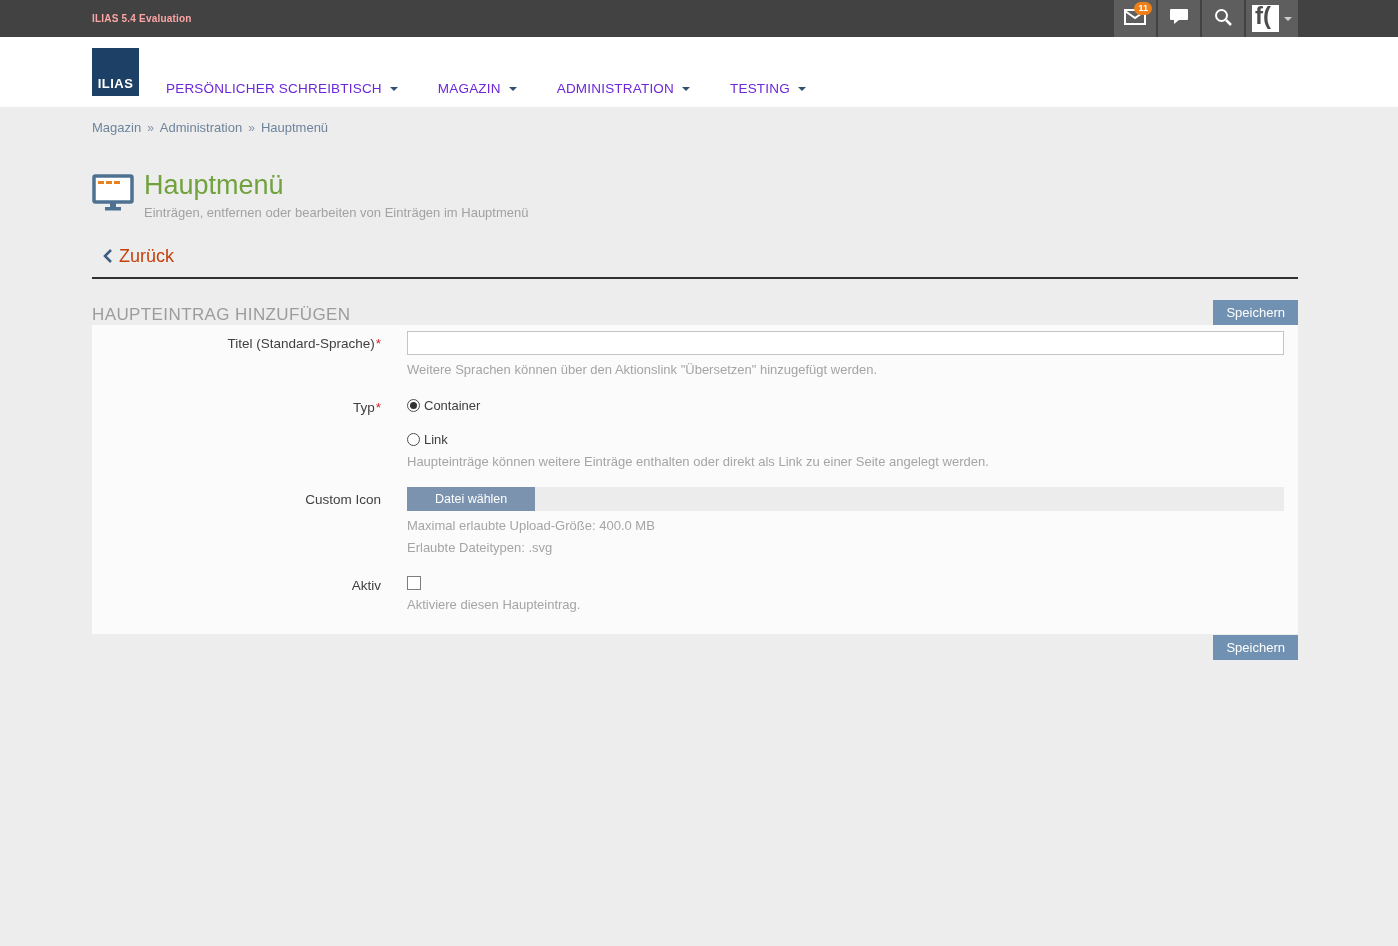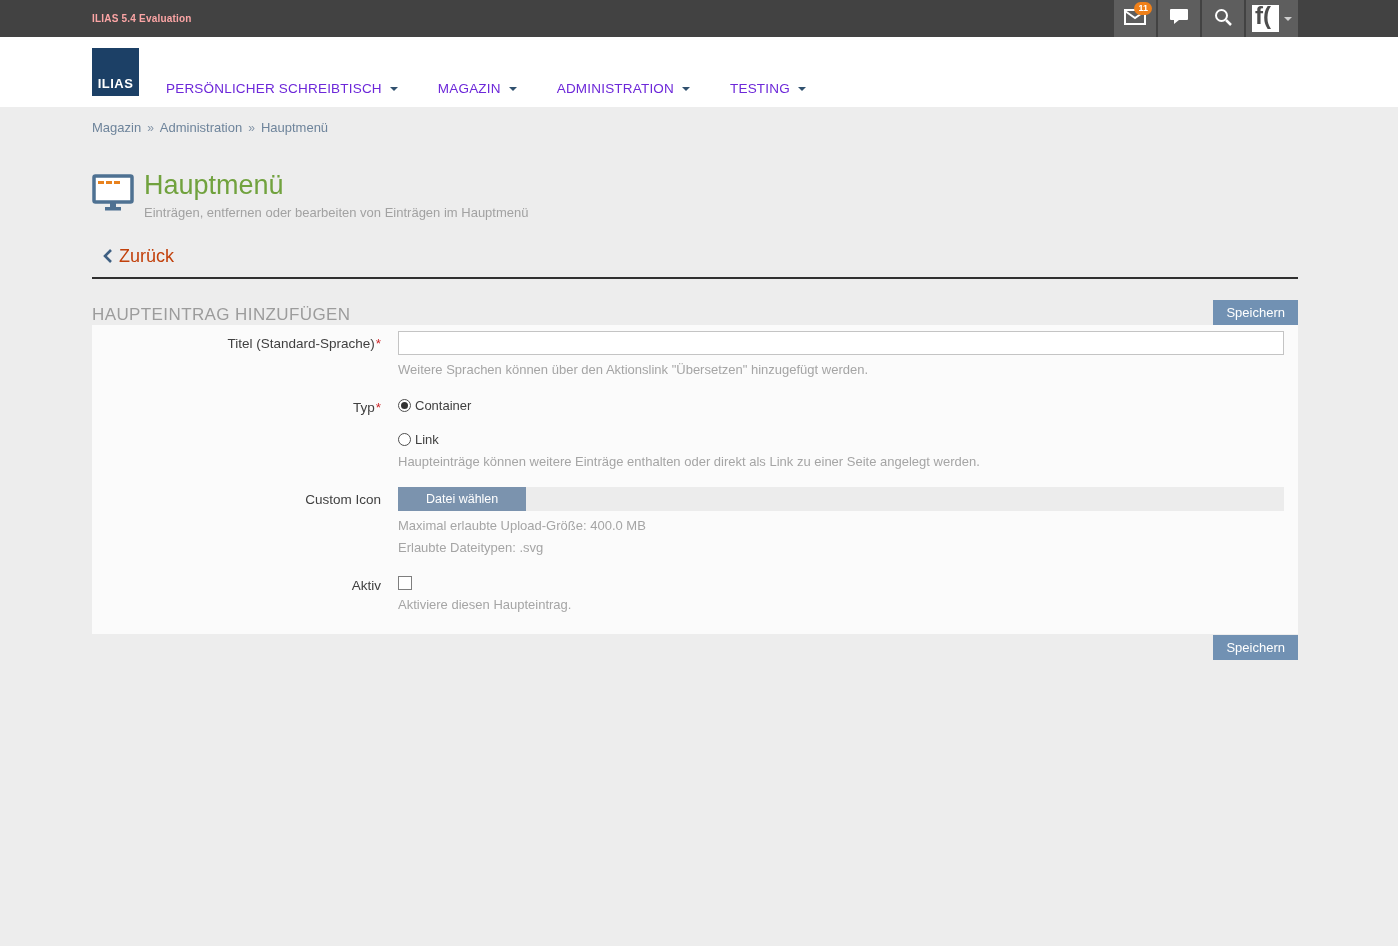--- a/index.html
+++ b/index.html
@@ -80,21 +80,21 @@
     background:#7191b3; color:#ffffff; border:none; cursor:pointer;
     font-size:13px; padding:5px 13px; font-family:inherit;
   }
   .form-panel { background:#fbfbfb; margin-top:0; padding:6px 14px 22px 0; }
   .form-row { display:flex; }
   .form-label {
     width:289px; flex-shrink:0; text-align:right;
     font-size:13.5px; color:#404040; padding-top:5px;
   }
   .req { color:#cc2529; margin-left:1px; }
-  .form-control { flex:1; margin-left:17px; }
+  .form-control { flex:1; margin-left:26px; }
   .text-input {
     width:100%; height:24px; border:1px solid #c4c4c4; background:#ffffff;
     font-family:inherit; font-size:13px; padding:0 6px; outline:none;
   }
   .hint { color:#a5a5a5; font-size:13px; margin-top:7px; }
   .row-gap { margin-top:18px; }
 
   .radio-option { display:flex; align-items:center; margin-top:3px; cursor:pointer; }
   .radio-option + .radio-option { margin-top:19px; }
   .radio {

